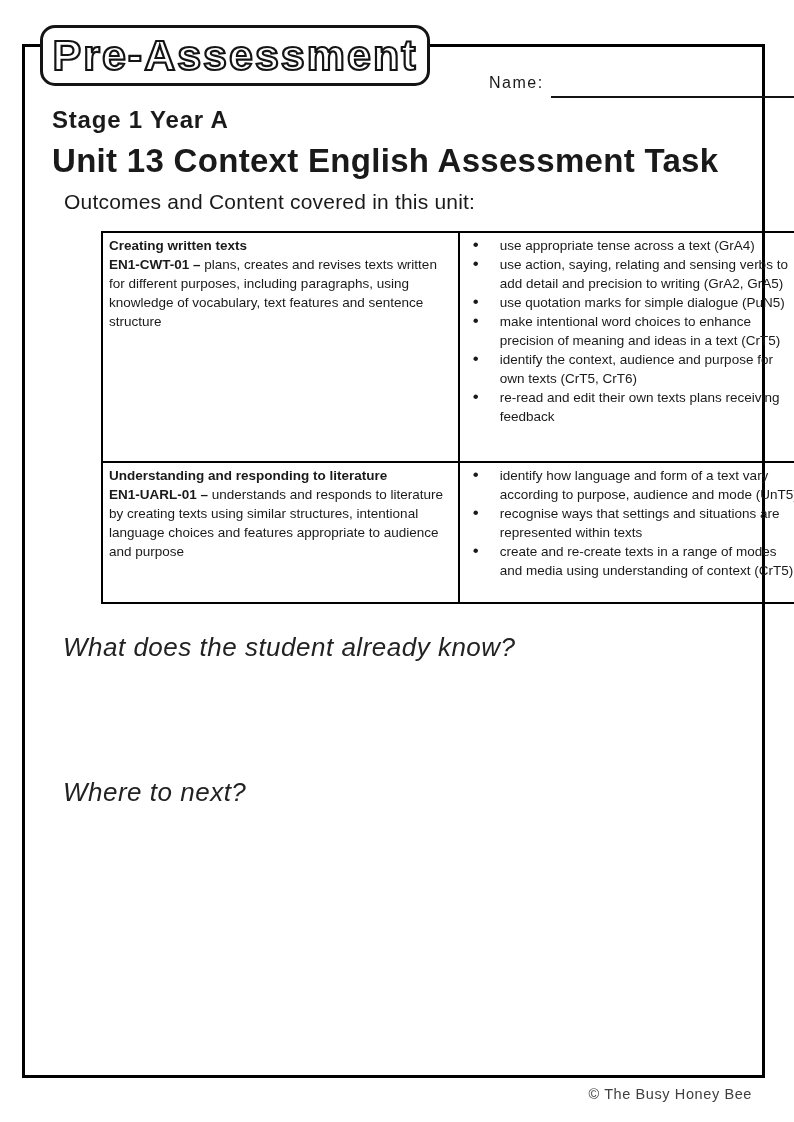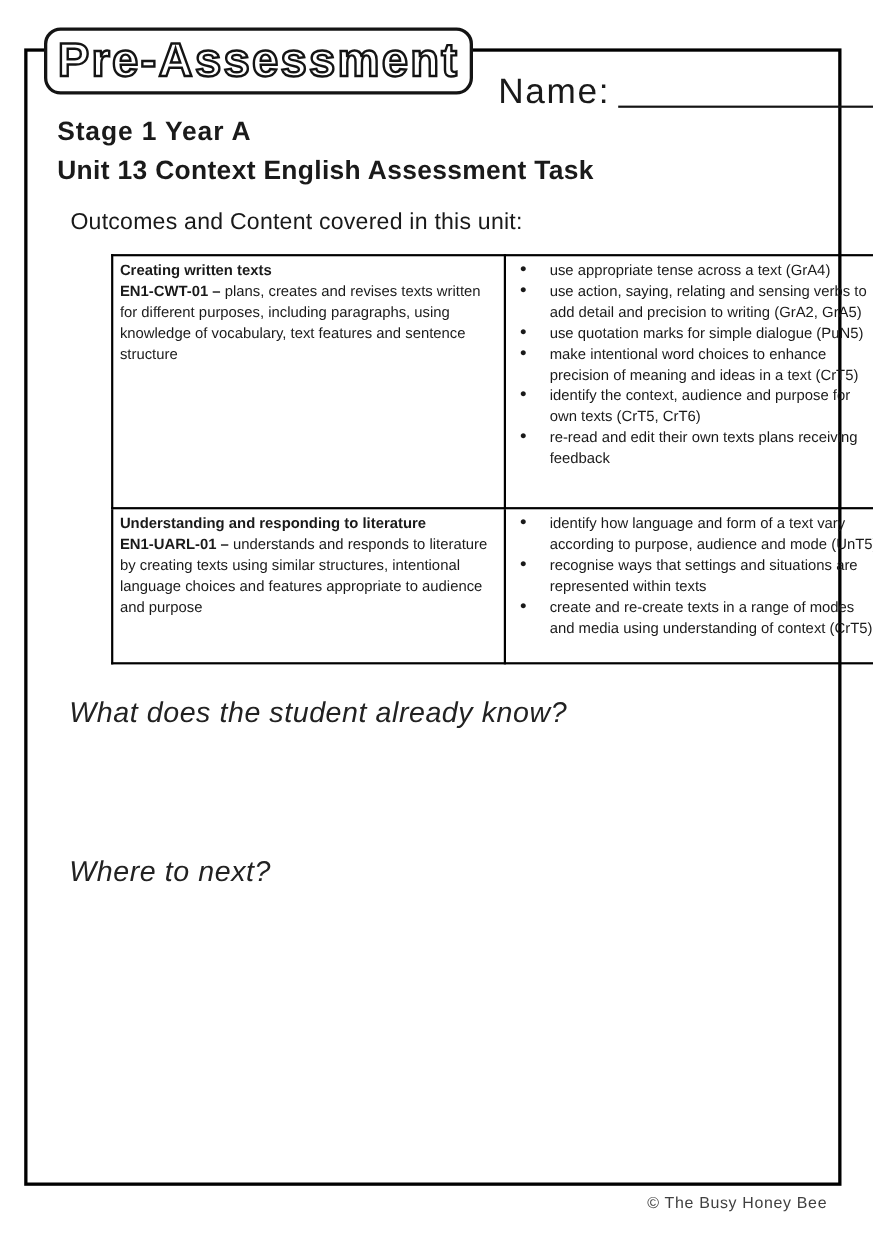--- a/index.html
+++ b/index.html
@@ -46,43 +46,44 @@
 
   
   .name-row {
     position: absolute;
     left: 453px; top: 68px;
     display: flex;
     align-items: flex-end;
     z-index: 2;
   }
   .name-label {
-    font-size: 32px;
+    font-size: 16px;
     letter-spacing: 1.5px;
     line-height: 30px;
+    margin-left: 36px;
   }
   .name-line {
     display: inline-block;
     width: 243px;
     height: 28px;
     margin-left: 7px;
     border-bottom: 2px solid #141414;
   }
 
   .h-stage {
     position: absolute;
     left: 52px; top: 106px;
     font-size: 24px;
     font-weight: bold;
     letter-spacing: 0.8px;
   }
   .h-unit {
     position: absolute;
     left: 52px; top: 142px;
-    font-size: 24px;
+    font-size: 33px;
     font-weight: bold;
     letter-spacing: 0.3px;
   }
   .intro {
     position: absolute;
     left: 64px; top: 190px;
     font-size: 21px;
     letter-spacing: 0.2px;
   }
 

